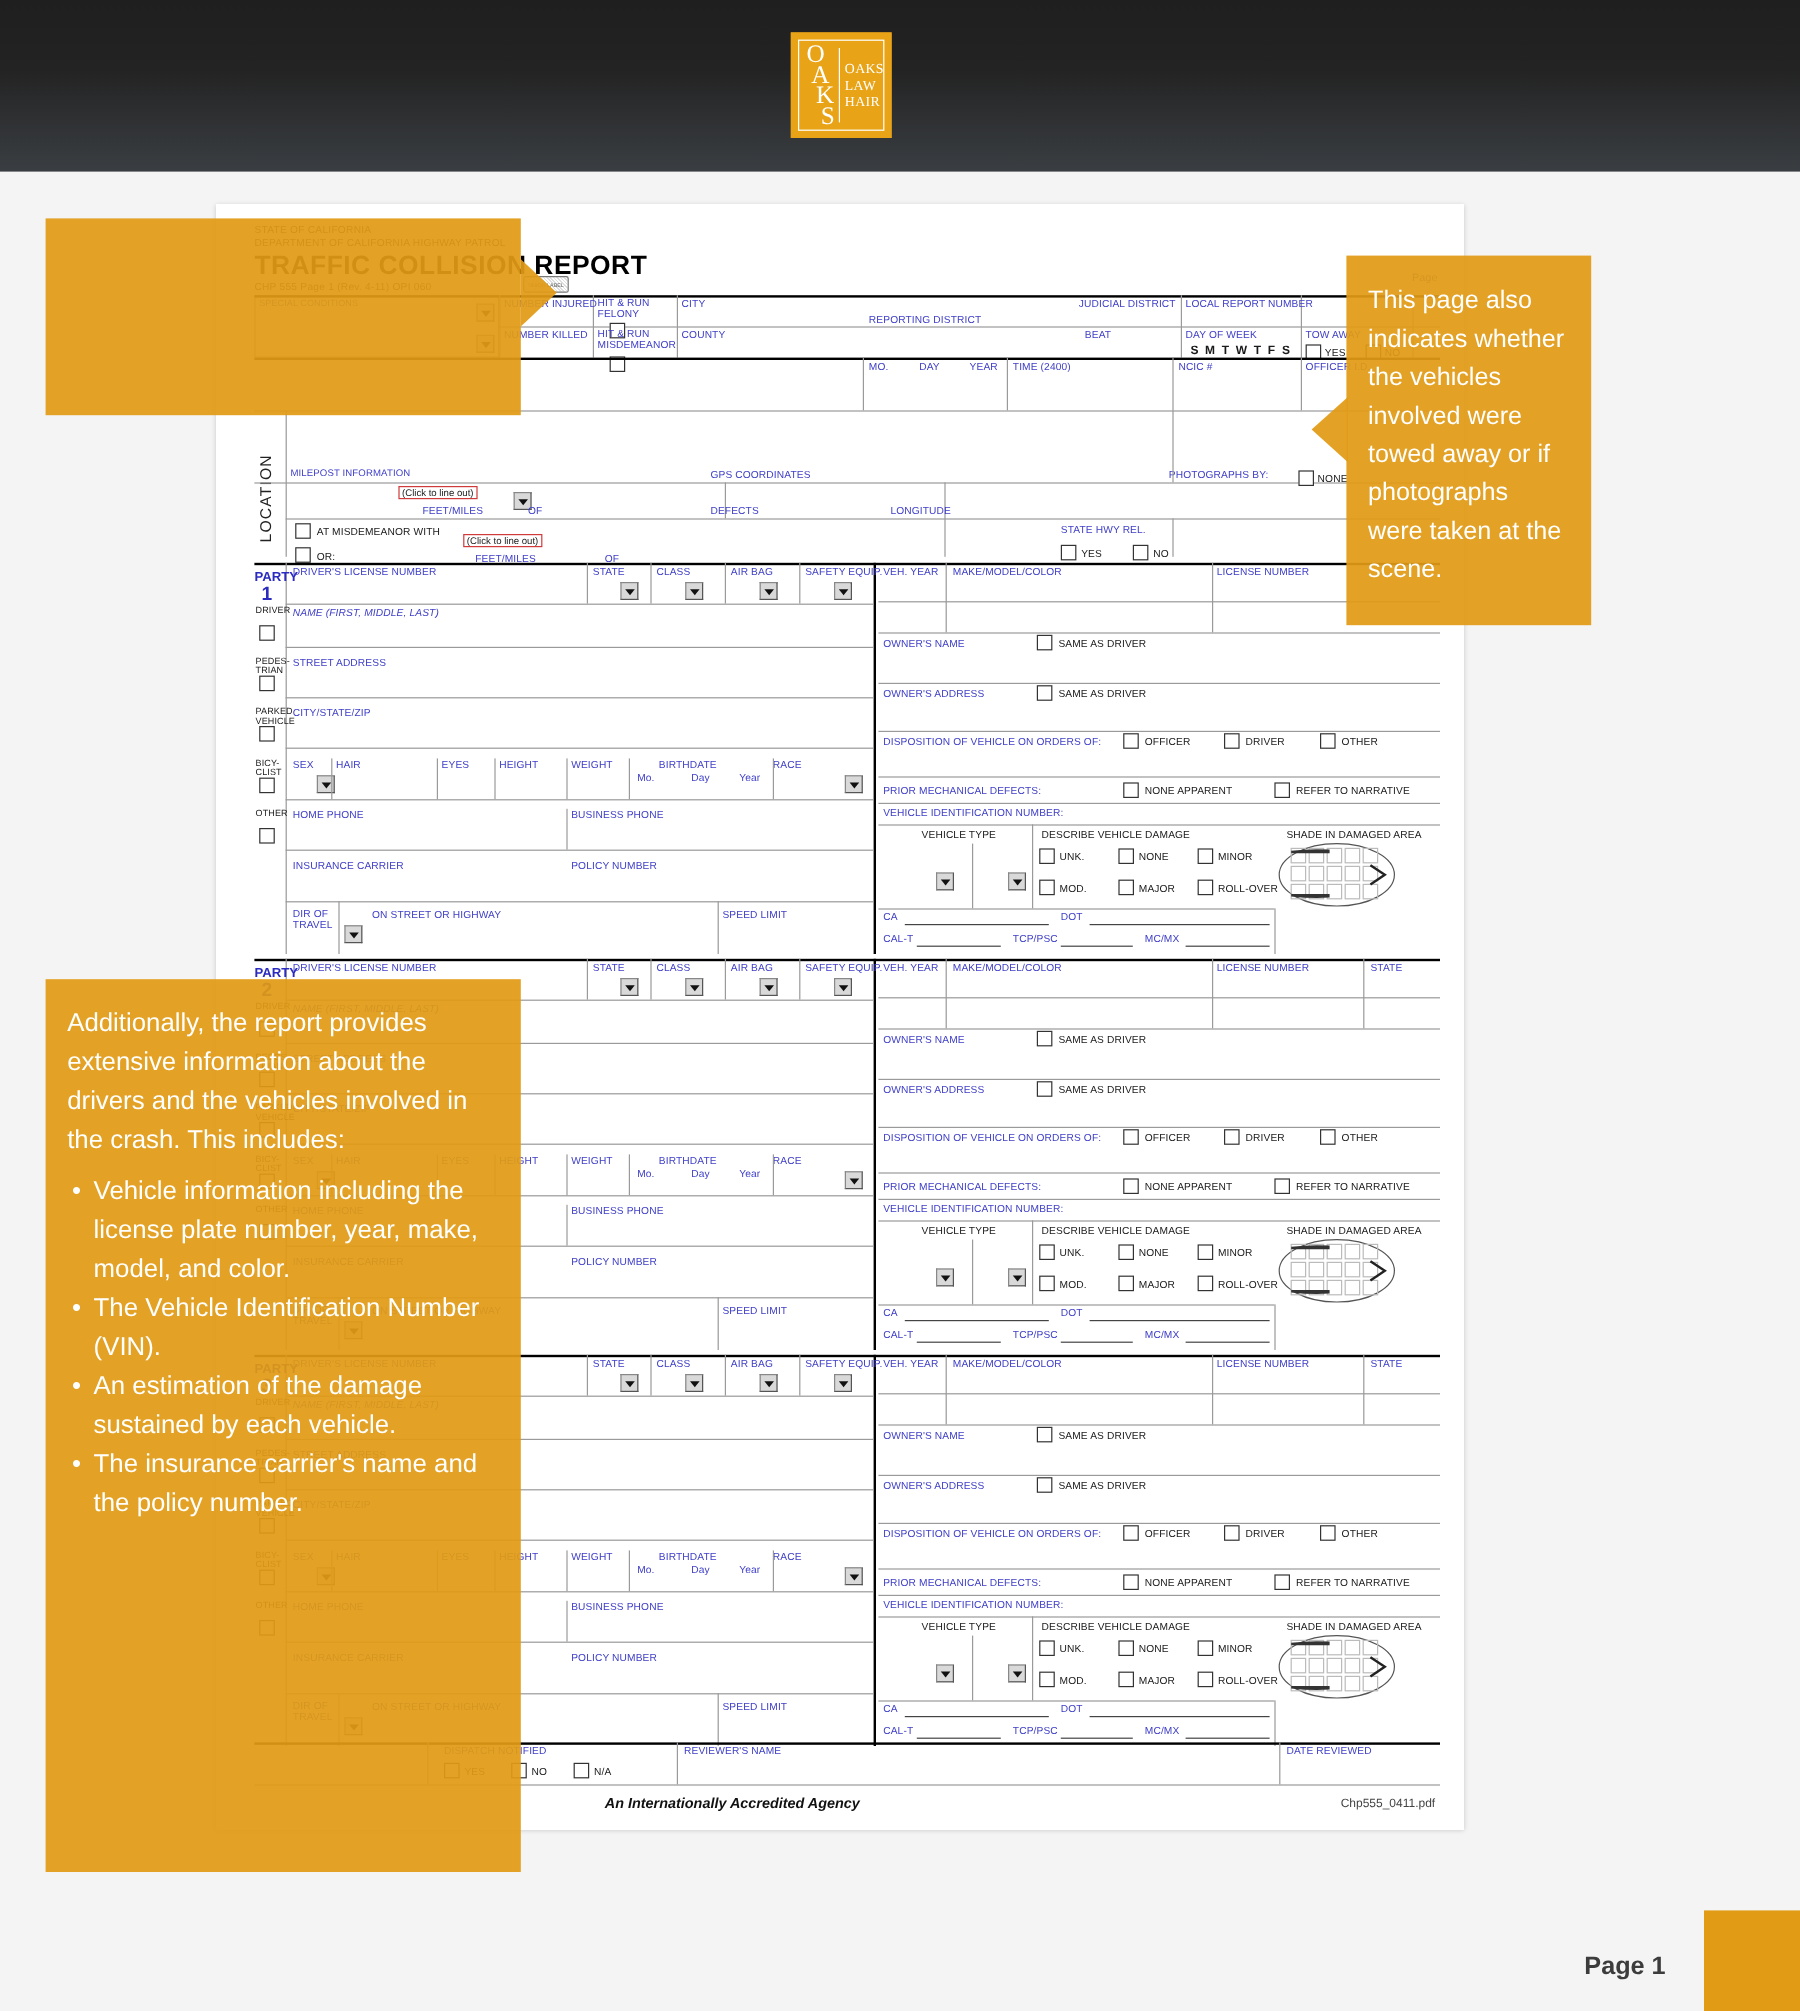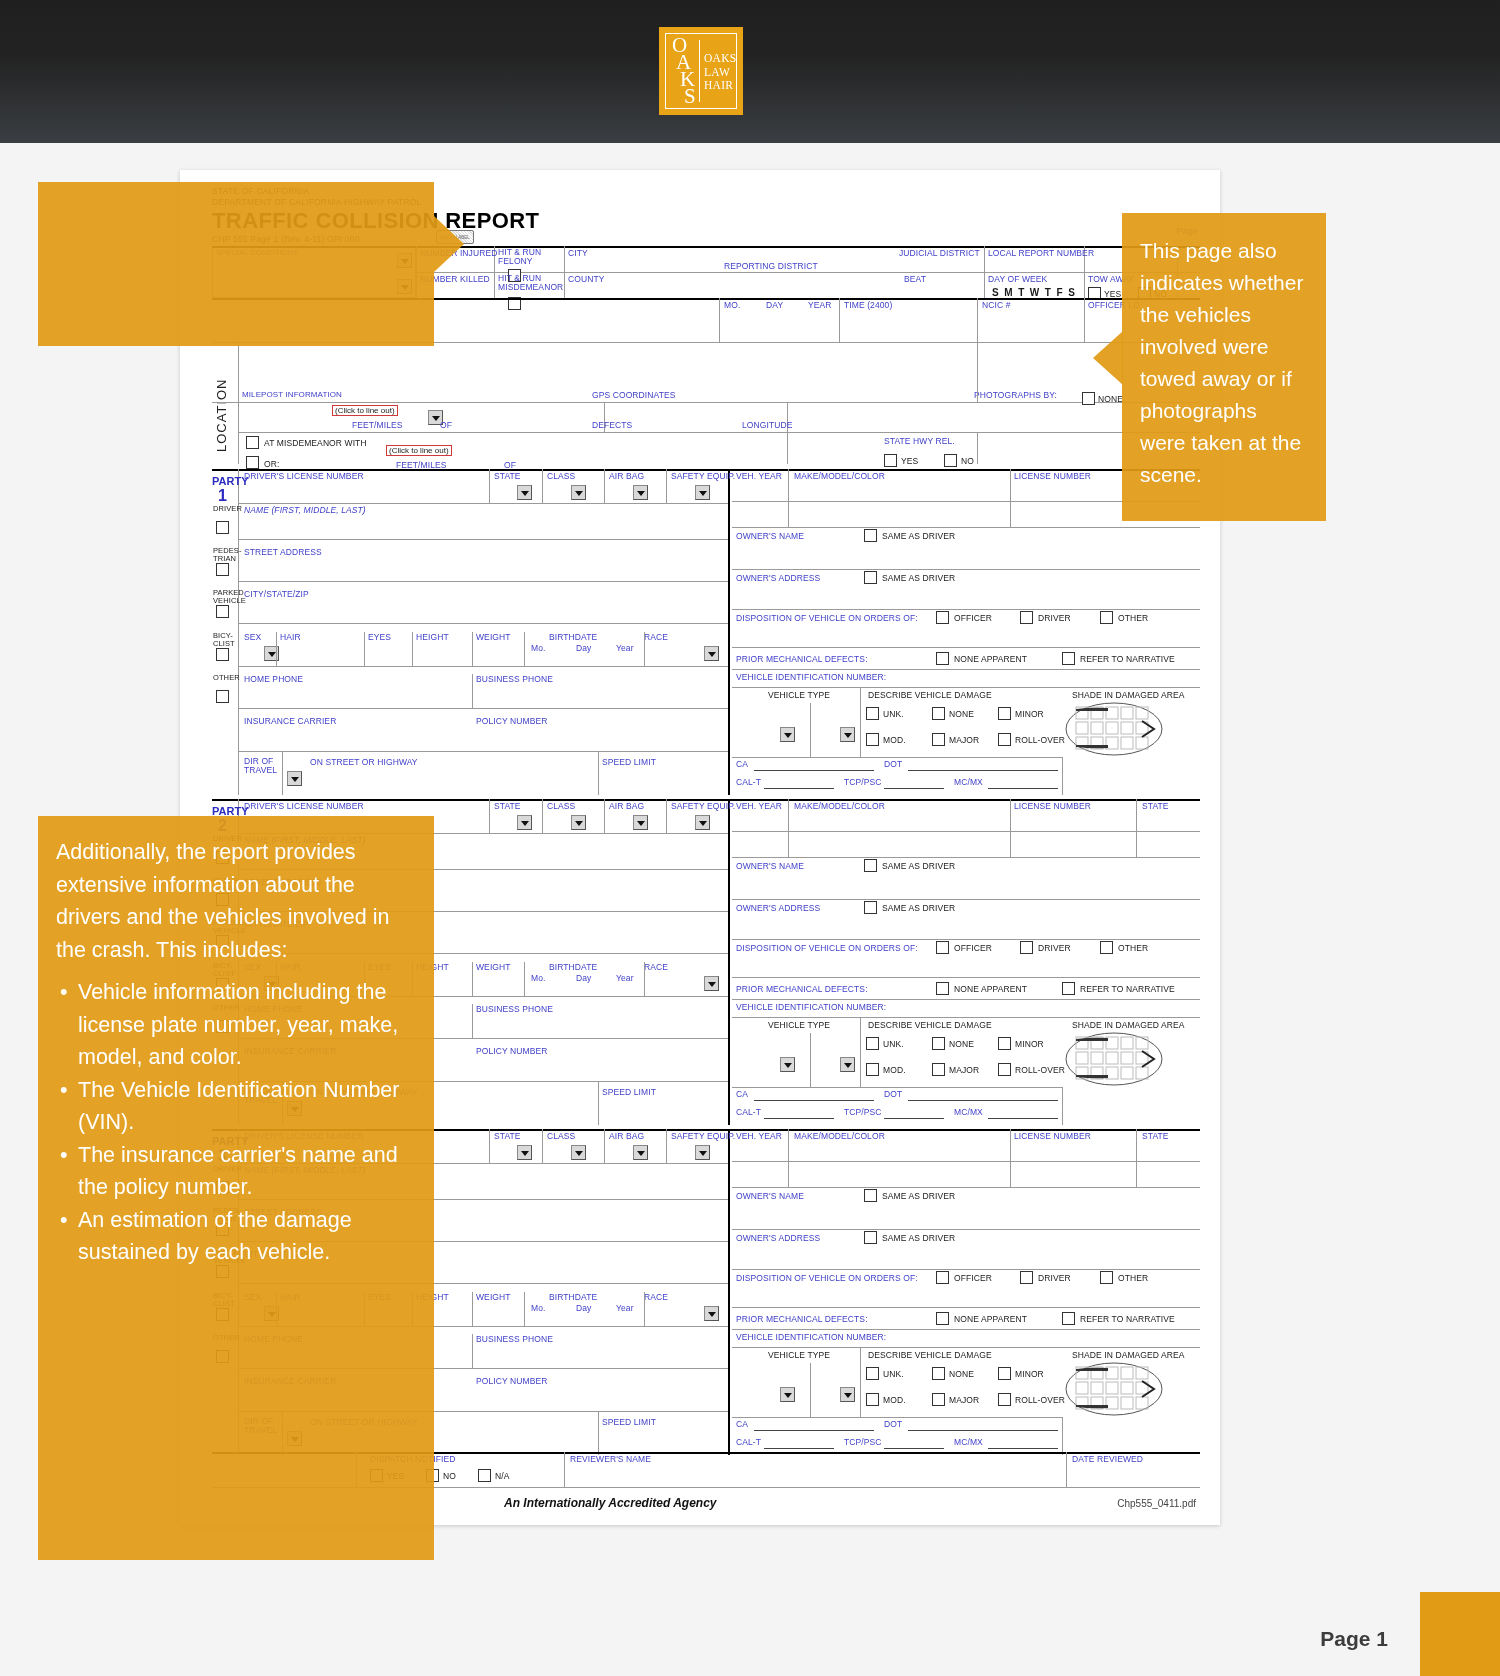--- a/index.html
+++ b/index.html
@@ -738,19 +738,19 @@
 <div class="callout" id="callout-top-right">
   <div class="tip"></div>
   <p>This page also indicates whether the vehicles involved were towed away or if photographs were taken at the scene.</p>
 </div>
 
 <div class="callout" id="callout-bottom-left">
   <p>Additionally, the report provides extensive information about the drivers and the vehicles involved in the crash. This includes:</p>
   <ul id="callout-bullets">
       <li>Vehicle information including the license plate number, year, make, model, and color.</li>
       <li>The Vehicle Identification Number (VIN).</li>
+      <li>An estimation of the damage sustained by each vehicle.</li>
       <li>The insurance carrier's name and the policy number.</li>
-      <li>An estimation of the damage sustained by each vehicle.</li>
     </ul>
 </div>
 
 <div id="page-indicator">Page 1</div>
 <div id="page-accent"></div>
 
 </body></html>

